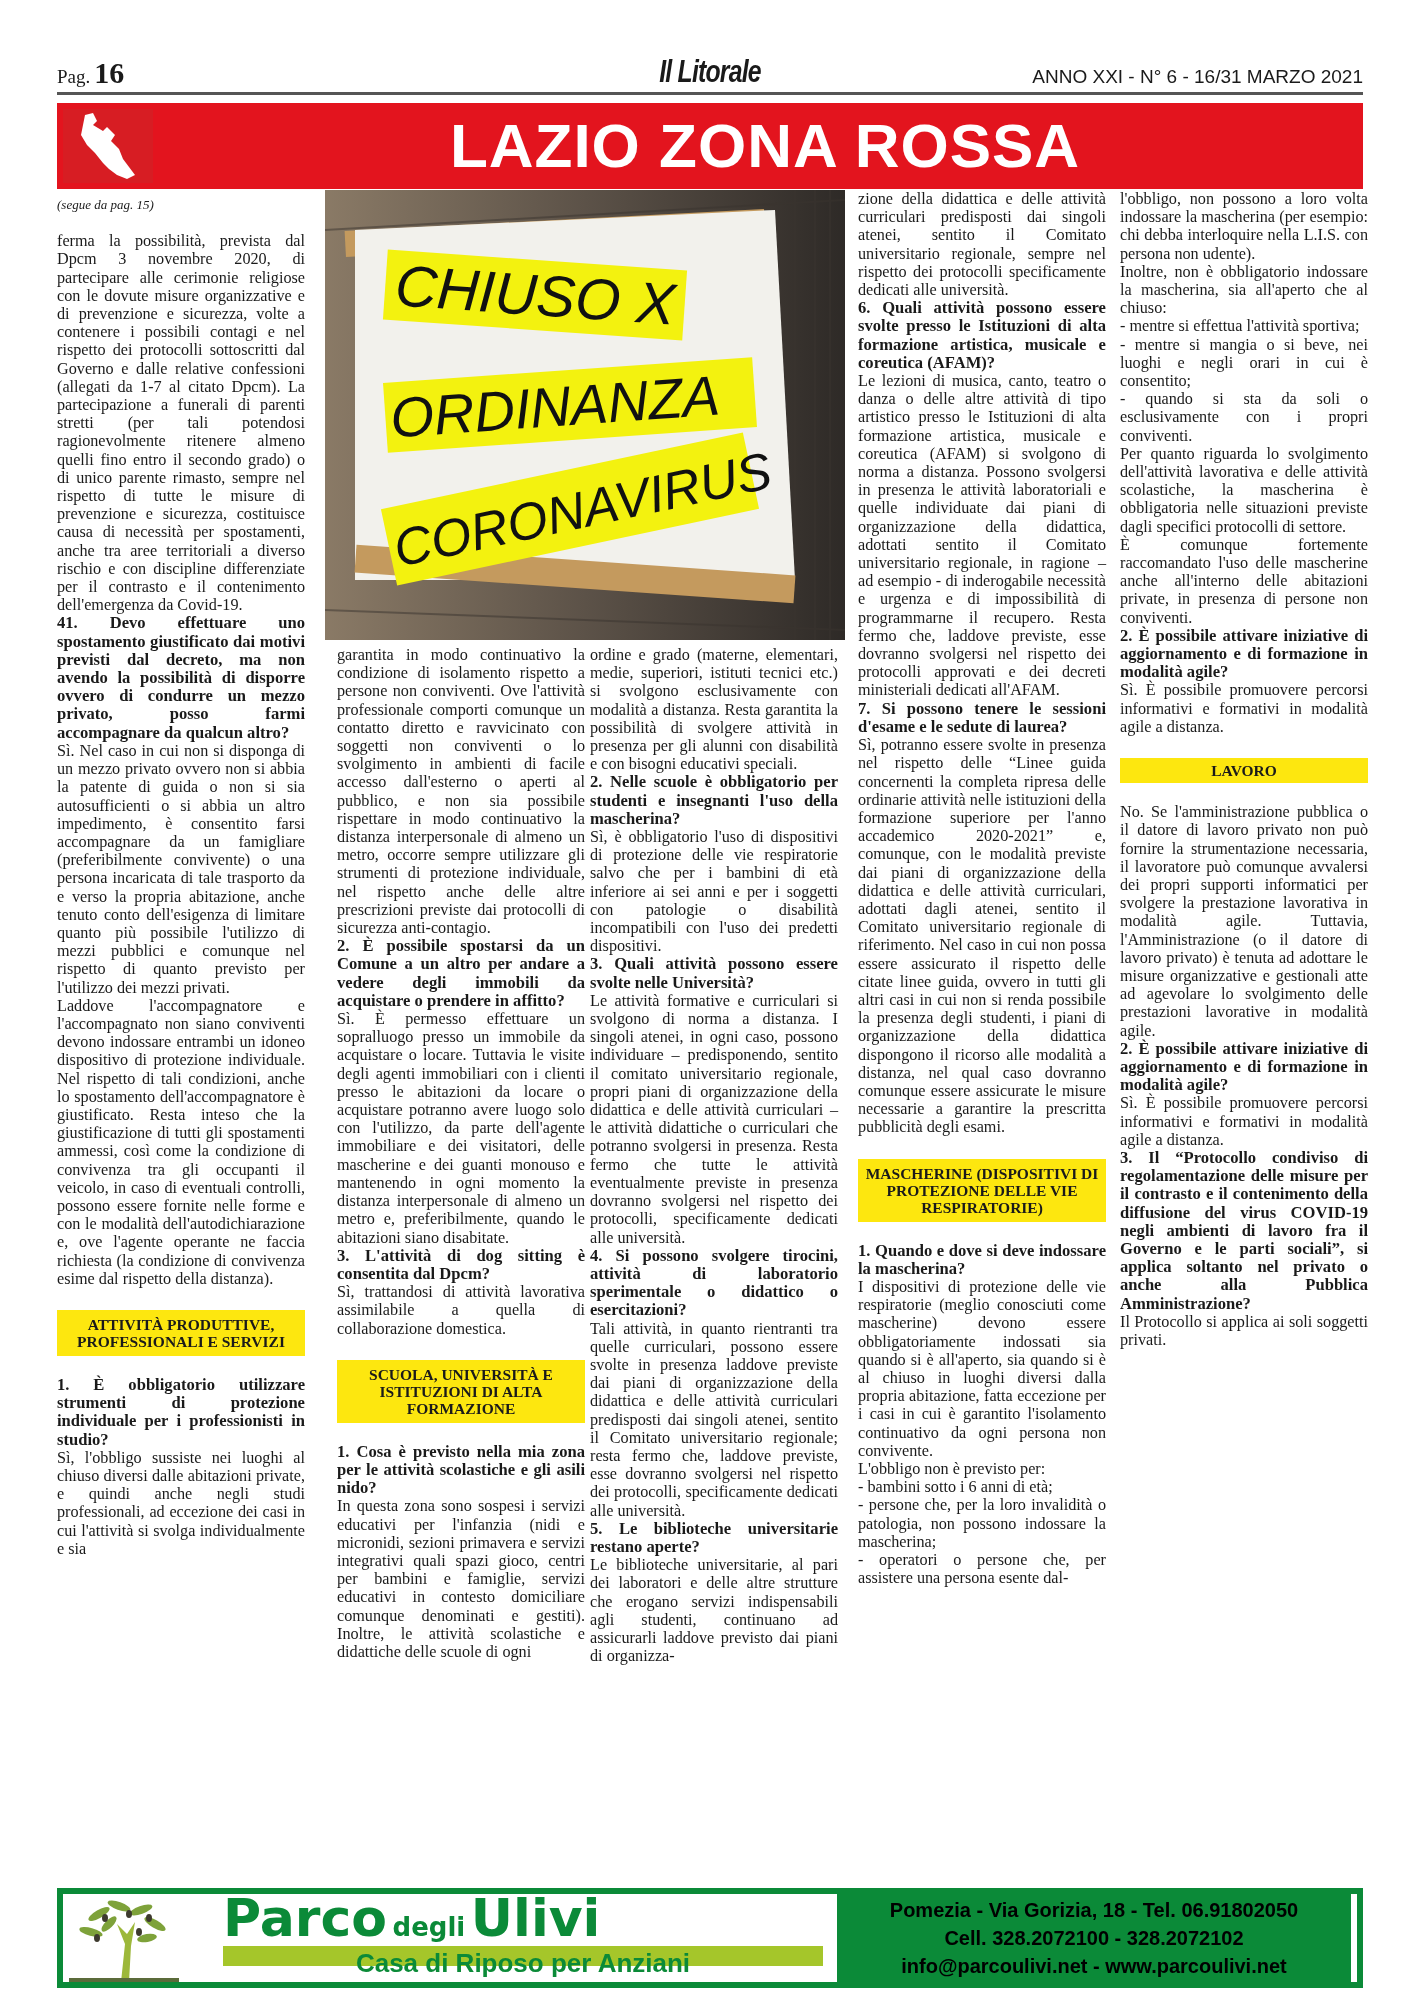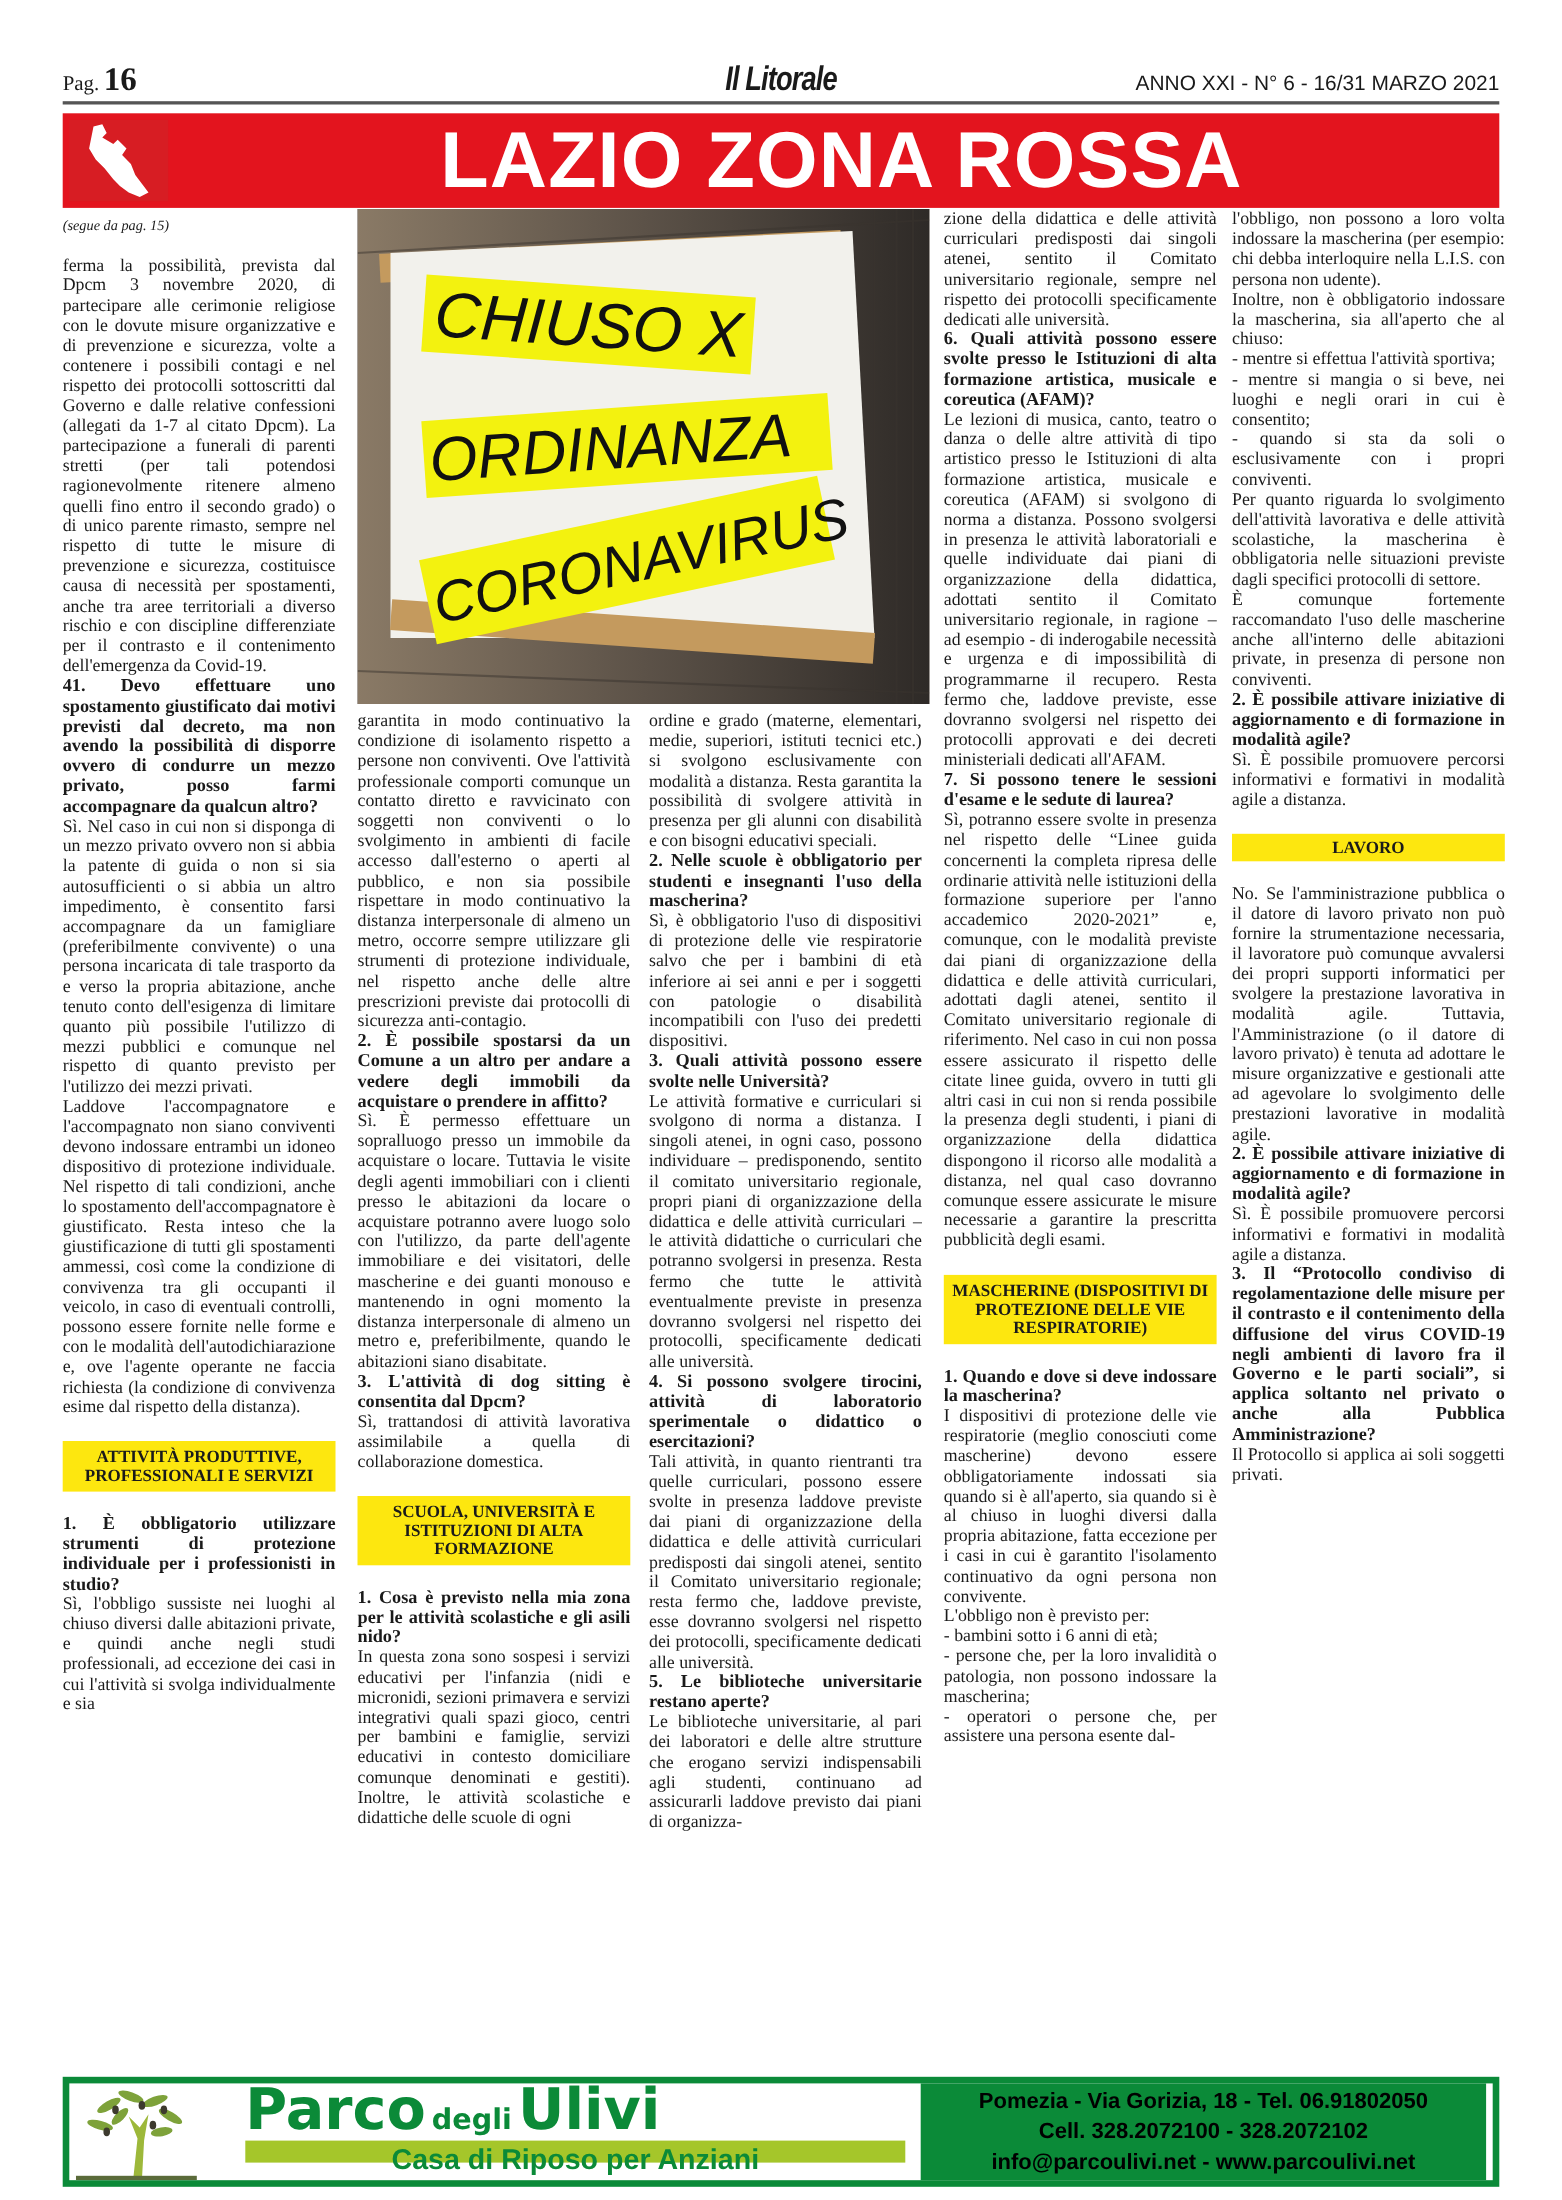--- a/index.html
+++ b/index.html
@@ -6,21 +6,21 @@
   body { width:1420px; height:2000px; position:relative; overflow:hidden; font-family:"Liberation Serif", serif; color:#1a1a1a; }
 
   .masthead { position:absolute; left:57px; top:60px; width:1306px; height:32px; border-bottom:3px solid #555; }
   .mh-pag { position:absolute; left:0; bottom:2px; font-family:Liberation Serif, serif; font-size:19px; }
   .mh-pag b { font-size:30px; font-weight:bold; margin-left:4px; }
   .mh-title { position:absolute; left:0; right:0; text-align:center; bottom:2px; font-family:"Liberation Sans", sans-serif; font-size:31px; font-weight:bold; font-style:italic; letter-spacing:-1px; transform:scaleX(0.8); }
   .mh-issue { position:absolute; right:0; bottom:4px; font-family:"Liberation Sans", sans-serif; font-size:19px; }
 
   .banner { position:absolute; left:57px; top:103px; width:1306px; height:86px; background:#e3141e; }
   .banner-map { position:absolute; left:6px; top:6px; width:90px; height:74px; background:#d71d23; }
-  .banner-title { position:absolute; left:110px; right:0; top:0; height:86px; line-height:86px; text-align:center; color:#fff; font-family:"Liberation Sans", sans-serif; font-weight:bold; font-size:72px; letter-spacing:1px; }
+  .banner-title { position:absolute; left:110px; right:0; top:0; height:86px; line-height:86px; text-align:center; color:#fff; font-family:"Liberation Sans", sans-serif; font-weight:bold; font-size:62px; letter-spacing:1px; }
 
   .col { position:absolute; width:248px; font-size:16.2px; line-height:18.2px; text-align:justify; }
   .col p { margin:0; }
   .col .q { font-weight:bold; font-size:16.6px; }
   .col .seg { font-style:italic; font-size:13px; margin-bottom:18px; }
   .section-box { background:#fde70f; text-align:center; font-weight:bold; font-size:15.5px; line-height:17px; padding:6px 4px; margin:22px 0 20px 0; }
 
   .photo { position:absolute; left:325px; top:190px; width:520px; height:450px; overflow:hidden; background:#5a5047; }
 </style>
 </head>
@@ -74,21 +74,21 @@
   <p class="seg">(segue da pag. 15)</p>
   <p>ferma la possibilità, prevista dal Dpcm 3 novembre 2020, di partecipare alle cerimonie religiose con le dovute misure organizzative e di prevenzione e sicurezza, volte a contenere i possibili contagi e nel rispetto dei protocolli sottoscritti dal Governo e dalle relative confessioni (allegati da 1-7 al citato Dpcm). La partecipazione a funerali di parenti stretti (per tali potendosi ragionevolmente ritenere almeno quelli fino entro il secondo grado) o di unico parente rimasto, sempre nel rispetto di tutte le misure di prevenzione e sicurezza, costituisce causa di necessità per spostamenti, anche tra aree territoriali a diverso rischio e con discipline differenziate per il contrasto e il contenimento dell'emergenza da Covid-19.</p>
   <p class="q">41. Devo effettuare uno spostamento giustificato dai motivi previsti dal decreto, ma non avendo la possibilità di disporre ovvero di condurre un mezzo privato, posso farmi accompagnare da qualcun altro?</p>
   <p>Sì. Nel caso in cui non si disponga di un mezzo privato ovvero non si abbia la patente di guida o non si sia autosufficienti o si abbia un altro impedimento, è consentito farsi accompagnare da un famigliare (preferibilmente convivente) o una persona incaricata di tale trasporto da e verso la propria abitazione, anche tenuto conto dell'esigenza di limitare quanto più possibile l'utilizzo di mezzi pubblici e comunque nel rispetto di quanto previsto per l'utilizzo dei mezzi privati.</p>
   <p>Laddove l'accompagnatore e l'accompagnato non siano conviventi devono indossare entrambi un idoneo dispositivo di protezione individuale. Nel rispetto di tali condizioni, anche lo spostamento dell'accompagnatore è giustificato. Resta inteso che la giustificazione di tutti gli spostamenti ammessi, così come la condizione di convivenza tra gli occupanti il veicolo, in caso di eventuali controlli, possono essere fornite nelle forme e con le modalità dell'autodichiarazione e, ove l'agente operante ne faccia richiesta (la condizione di convivenza esime dal rispetto della distanza).</p>
   <div class="section-box">ATTIVITÀ PRODUTTIVE, PROFESSIONALI E SERVIZI</div>
   <p class="q">1. È obbligatorio utilizzare strumenti di protezione individuale per i professionisti in studio?</p>
   <p> Sì, l'obbligo sussiste nei luoghi al chiuso diversi dalle abitazioni private, e quindi anche negli studi professionali, ad eccezione dei casi in cui l'attività si svolga individualmente e sia</p>
 </div>
 
-<div class="col" style="left:325px; top:646px;">
+<div class="col" style="left:337px; top:646px;">
   <p>garantita in modo continuativo la condizione di isolamento rispetto a persone non conviventi. Ove l'attività professionale comporti comunque un contatto diretto e ravvicinato con soggetti non conviventi o lo svolgimento in ambienti di facile accesso dall'esterno o aperti al pubblico, e non sia possibile rispettare in modo continuativo la distanza interpersonale di almeno un metro, occorre sempre utilizzare gli strumenti di protezione individuale, nel rispetto anche delle altre prescrizioni previste dai protocolli di sicurezza anti-contagio.</p>
   <p class="q">2. È possibile spostarsi da un Comune a un altro per andare a vedere degli immobili da acquistare o prendere in affitto?</p>
   <p>Sì. È permesso effettuare un sopralluogo presso un immobile da acquistare o locare. Tuttavia le visite degli agenti immobiliari con i clienti presso le abitazioni da locare o acquistare potranno avere luogo solo con l'utilizzo, da parte dell'agente immobiliare e dei visitatori, delle mascherine e dei guanti monouso e mantenendo in ogni momento la distanza interpersonale di almeno un metro e, preferibilmente, quando le abitazioni siano disabitate.</p>
   <p class="q">3. L'attività di dog sitting è consentita dal Dpcm?</p>
   <p>Sì, trattandosi di attività lavorativa assimilabile a quella di collaborazione domestica.</p>
   <div class="section-box">SCUOLA, UNIVERSITÀ E ISTITUZIONI DI ALTA FORMAZIONE</div>
   <p class="q">1. Cosa è previsto nella mia zona per le attività scolastiche e gli asili nido?</p>
   <p>In questa zona sono sospesi i servizi educativi per l'infanzia (nidi e micronidi, sezioni primavera e servizi integrativi quali spazi gioco, centri per bambini e famiglie, servizi educativi in contesto domiciliare comunque denominati e gestiti). Inoltre, le attività scolastiche e didattiche delle scuole di ogni</p>
 </div>
 

